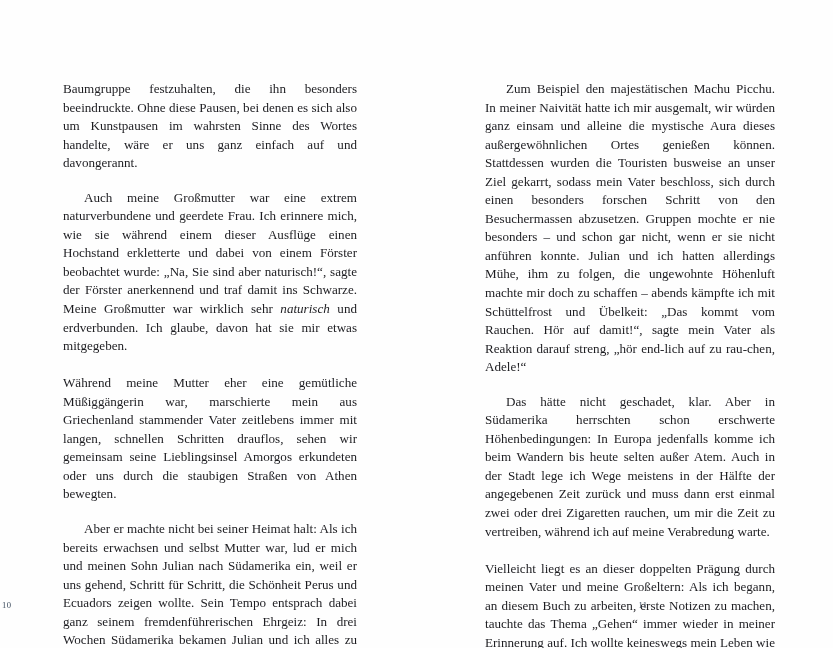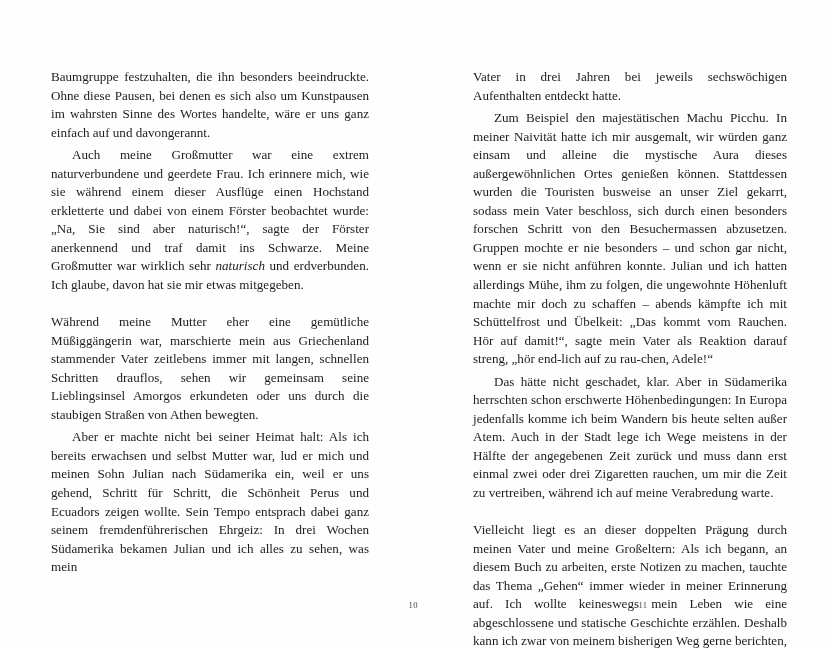--- a/index.html
+++ b/index.html
@@ -36,60 +36,59 @@
     font-size: 13.1px;
     line-height: 18.55px;
     text-align: justify;
     text-justify: inter-word;
     hyphens: manual;
     -webkit-hyphens: manual;
   }
   .page-right .textblock { width: 322px; }
 
   p {
-    margin: 4px;
+    margin: 16px;
     text-indent: 0;
   }
   p.indent {
     text-indent: 21px;
   }
   p.section-gap {
     margin-top: 18.5px;
   }
   i, em { }
 
   .folio {
     position: absolute;
     bottom: 38px;
     font-size: 8.6px;
     letter-spacing: 0.4px;
     color: #3b4a5c;
     font-family: "Liberation Serif", "DejaVu Serif", serif;
   }
-  .folio-left  { left: 0; width: 416px; text-align: right; padding-left: 2px; }
+  .folio-left  { left: 0; width: 416px; text-align: left; padding-left: 2px; }
   .folio-right { left: 0; width: 416px; text-align: center; padding-left: 18px; }
 </style>
 </head>
 <body>
 
 <div class="spread">
 
   <div class="page page-left">
     <div class="textblock">
       <p>Baumgruppe festzuhalten, die ihn besonders beeindruckte. Ohne diese Pausen, bei denen es sich also um Kunstpausen im wahrsten Sinne des Wortes handelte, wäre er uns ganz einfach auf und davongerannt.</p>
       <p class="indent"><span>Auch meine Großmutter war eine extrem naturverbundene und geerdete Frau. Ich erinnere mich, wie sie während einem dieser Ausflüge einen Hochstand erkletterte und dabei von einem Förster beobachtet wurde: „Na, Sie sind aber naturisch!“, sagte der Förster anerkennend und traf damit ins Schwarze. Meine Großmutter war wirklich sehr </span><i>naturisch</i><span> und erdverbunden. Ich glaube, davon hat sie mir etwas mitgegeben.</span></p>
       <p class="section-gap">Während meine Mutter eher eine gemütliche Müßiggängerin war, marschierte mein aus Griechenland stammender Vater zeitlebens immer mit langen, schnellen Schritten drauflos, sehen wir gemeinsam seine Lieblingsinsel Amorgos erkundeten oder uns durch die staubigen Straßen von Athen bewegten.</p>
       <p class="indent">Aber er machte nicht bei seiner Heimat halt: Als ich bereits erwachsen und selbst Mutter war, lud er mich und meinen Sohn Julian nach Südamerika ein, weil er uns gehend, Schritt für Schritt, die Schönheit Perus und Ecuadors zeigen wollte. Sein Tempo entsprach dabei ganz seinem fremdenführerischen Ehrgeiz: In drei Wochen Südamerika bekamen Julian und ich alles zu sehen, was mein</p>
     </div>
     <div class="folio folio-left">10</div>
   </div>
 
   <div class="page page-right">
     <div class="textblock">
-      <p>Vater in drei Jahren bei jeweils sechswöchigen Aufenthalten entdeckt hatte.</p>
       <p class="indent">Zum Beispiel den majestätischen Machu Picchu. In meiner Naivität hatte ich mir ausgemalt, wir würden ganz einsam und alleine die mystische Aura dieses außergewöhnlichen Ortes genießen können. Stattdessen wurden die Touristen busweise an unser Ziel gekarrt, sodass mein Vater beschloss, sich durch einen besonders forschen Schritt von den Besuchermassen abzusetzen. Gruppen mochte er nie besonders – und schon gar nicht, wenn er sie nicht anführen konnte. Julian und ich hatten allerdings Mühe, ihm zu folgen, die ungewohnte Höhenluft machte mir doch zu schaffen – abends kämpfte ich mit Schüttelfrost und Übelkeit: „Das kommt vom Rauchen. Hör auf damit!“, sagte mein Vater als Reaktion darauf streng, „hör end-lich auf zu rau-chen, Adele!“</p>
       <p class="indent">Das hätte nicht geschadet, klar. Aber in Südamerika herrschten schon erschwerte Höhenbedingungen: In Europa jedenfalls komme ich beim Wandern bis heute selten außer Atem. Auch in der Stadt lege ich Wege meistens in der Hälfte der angegebenen Zeit zurück und muss dann erst einmal zwei oder drei Zigaretten rauchen, um mir die Zeit zu vertreiben, während ich auf meine Verabredung warte.</p>
       <p class="section-gap">Vielleicht liegt es an dieser doppelten Prägung durch meinen Vater und meine Großeltern: Als ich begann, an diesem Buch zu arbeiten, erste Notizen zu machen, tauchte das Thema „Gehen“ immer wieder in meiner Erinnerung auf. Ich wollte keineswegs mein Leben wie eine abgeschlossene und statische Geschichte erzählen. Deshalb kann ich zwar von meinem bisherigen Weg gerne berichten, der Blick wird</p>
     </div>
     <div class="folio folio-right">11</div>
   </div>
 
 </div>
 
 </body></html>

